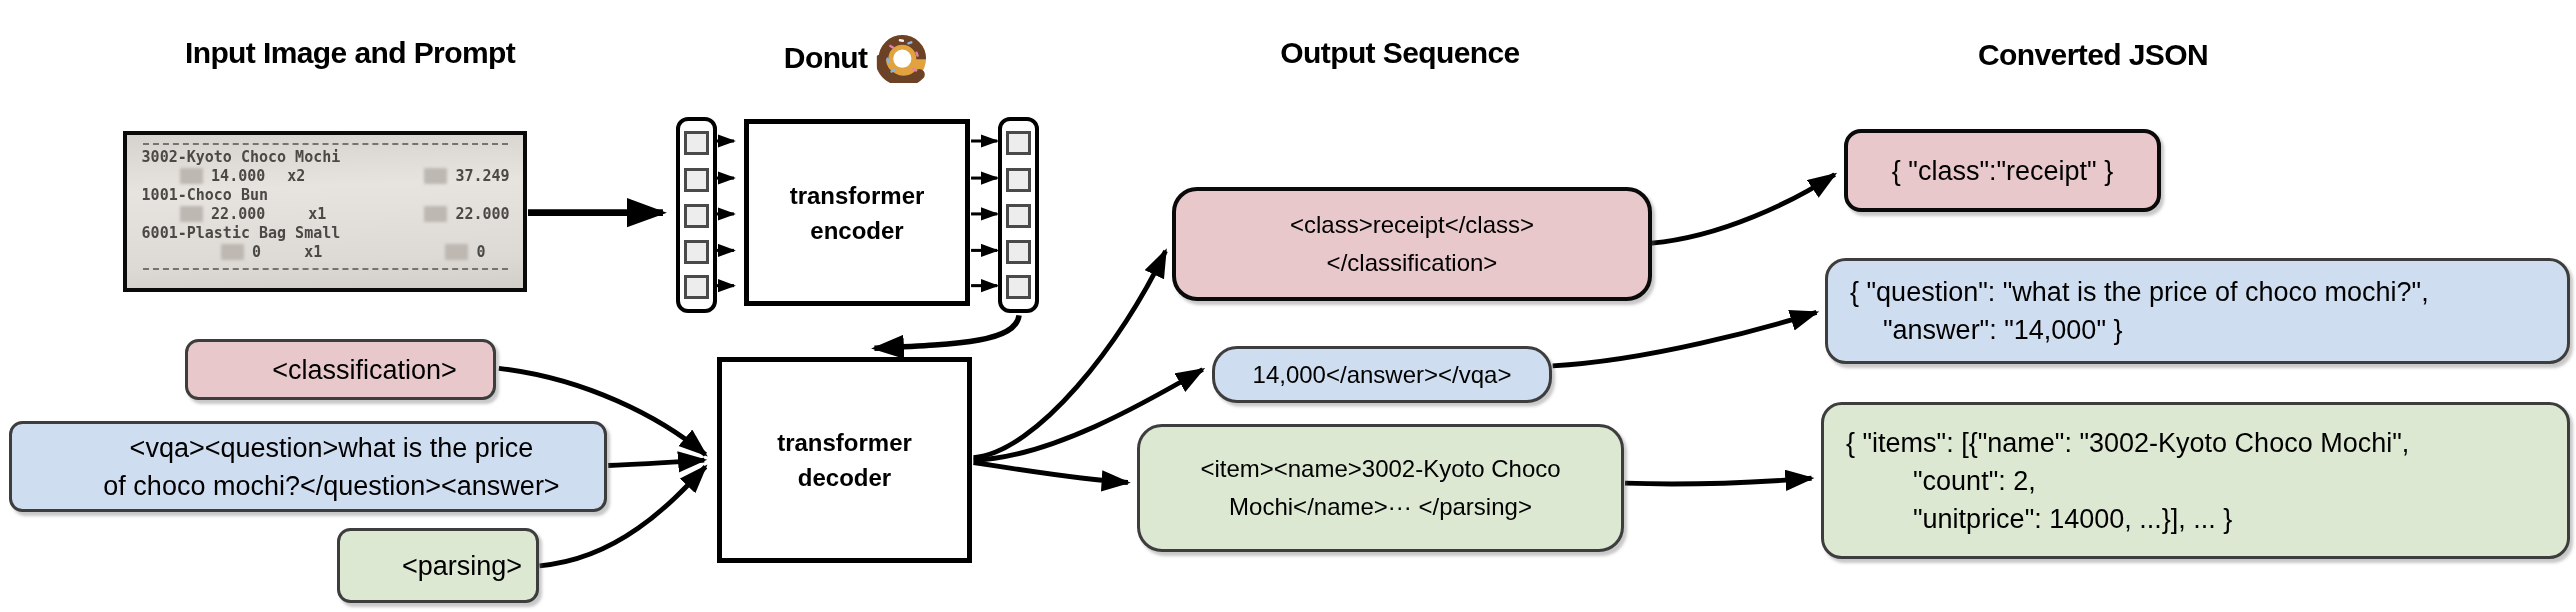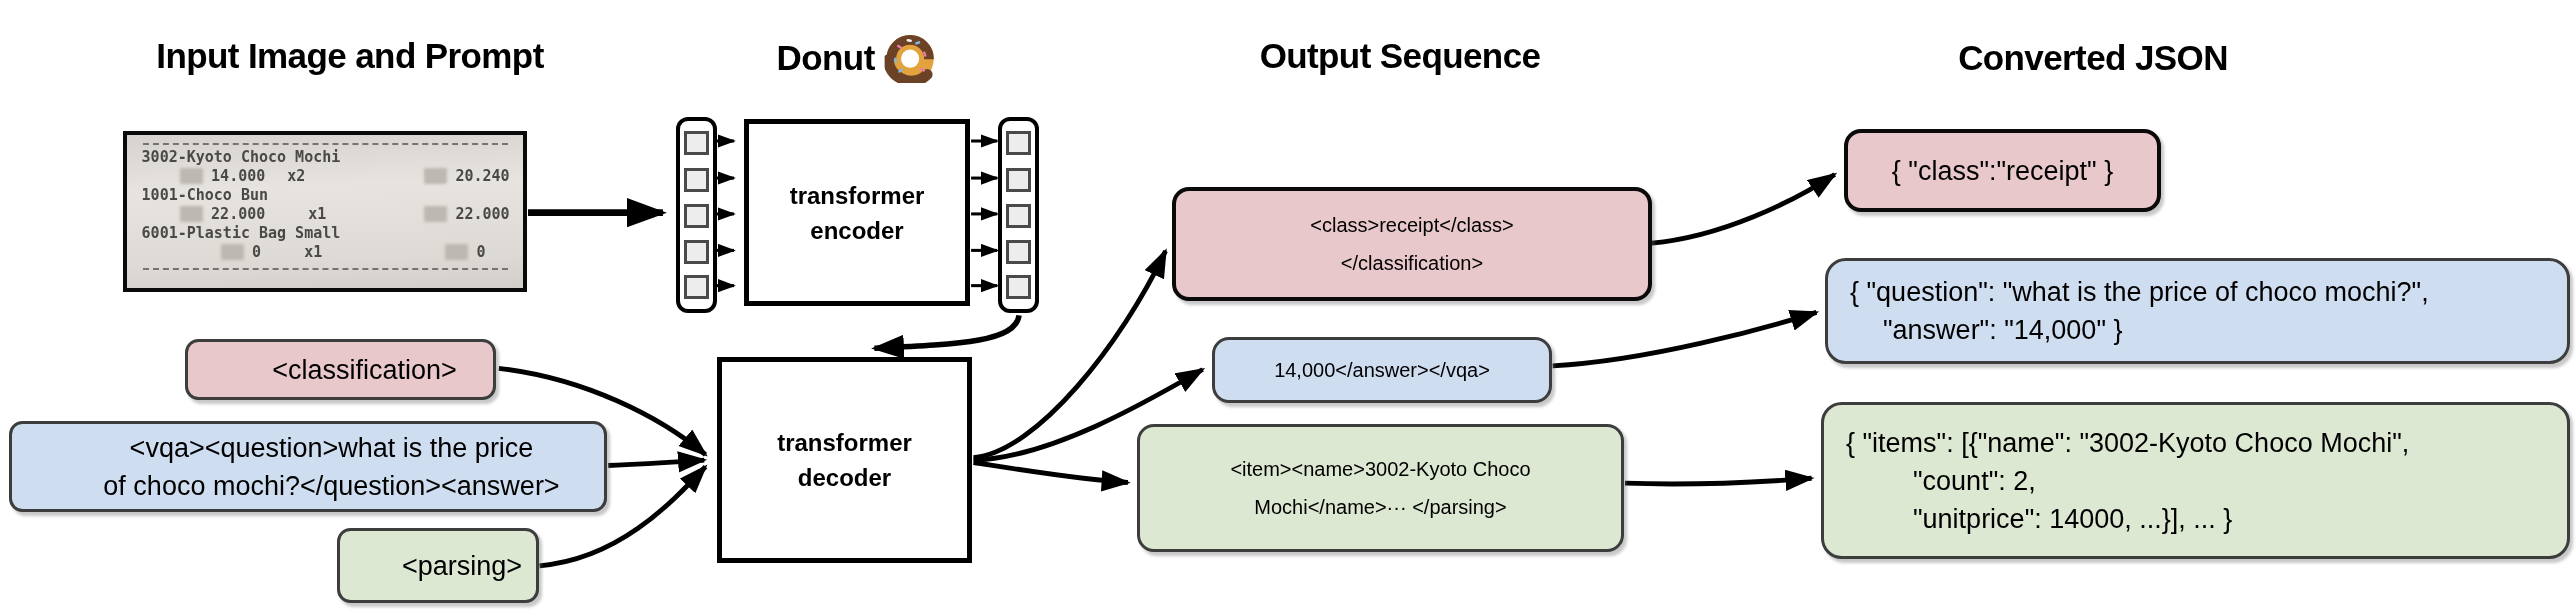--- a/index.html
+++ b/index.html
@@ -1,32 +1,32 @@
 <!DOCTYPE html>
 <html style="--c-pink: #e8c8ca; --c-blue: #cfddf0; --c-green: #dce8d2;font-size:9.7px"><head>
 <meta charset="utf-8">
 <style>
   html,body{margin:0;padding:0;background:#ffffff;}
   #canvas{position:relative;width:2576px;height:612px;background:#ffffff;overflow:hidden;
           font-family:"Liberation Sans",sans-serif;}
-  .hdr{position:absolute;transform:translateX(-50%);font-weight:bold;font-size:35px;
+  .hdr{position:absolute;transform:translateX(-50%);font-weight:bold;font-size:30px;
        line-height:1;color:#000;white-space:nowrap;letter-spacing:-0.6px;}
   .hdr-row{display:flex;align-items:center;gap:9.7px;}
   
   #arrows{position:absolute;left:0;top:0;z-index:1;}
   .box{position:absolute;z-index:2;box-sizing:border-box;display:flex;flex-direction:column;
        justify-content:center;align-items:center;text-align:center;color:#000;}
   .shadow{box-shadow:3px 3.6px 3px rgba(110,110,110,.38);}
   .fill-pink{background:var(--c-pink);}
   .fill-blue{background:var(--c-blue);}
   .fill-green{background:var(--c-green);align-items:center;}
   .b-gray{border:3.6px solid #3d3d3d;}
   .b-black{border:4.9px solid #0a0a0a;}
   .r22{border-radius:13.4px;padding-left:48px;} .r28{border-radius:17px;} .r34{border-radius:20.7px;}
-  .t44{font-size:27px;line-height:38px;} .t46{font-size:20px;line-height:38px;}
+  .t44{font-size:27px;line-height:38px;} .t46{font-size:24px;line-height:38px;border-radius:25px;}
   .mono{font-family:"DejaVu Sans Mono",monospace;}
   
   .block{position:absolute;z-index:2;box-sizing:border-box;background:#fff;border:5.5px solid #000;
          display:flex;flex-direction:column;justify-content:center;align-items:center;
          font-weight:bold;font-size:24px;line-height:35px;}
   .strip{position:absolute;z-index:2;box-sizing:border-box;background:#fff;border:4.9px solid #000;
          border-radius:12px;}
   .sq{position:absolute;box-sizing:border-box;width:25.5px;height:24px;background:#ededed;border:3px solid #4a4a4a;}
   
   #receipt{position:absolute;left:123px;top:131px;width:404px;height:161px;z-index:2;box-sizing:border-box;
@@ -119,21 +119,21 @@
   <div class="hdr" style="left:1400px;top:38px;">Output Sequence</div>
 
   <div class="hdr" style="left:2093px;top:40px;">Converted JSON</div>
 
   <div id="receipt" class="mono">
     <div class="rrule"></div>
     <div class="rline">3002-Kyoto Choco Mochi</div>
     <div class="rline rprice">
       <span class="redact"></span><span>14.000</span><span style="padding-left:22px;">x2</span>
       <span class="rspacer"></span>
-      <span class="redact"></span><span>20.240</span>
+      <span class="redact"></span><span>37.249</span>
     </div>
     <div class="rline">1001-Choco Bun</div>
     <div class="rline rprice">
       <span class="redact"></span><span>22.000</span><span style="padding-left:43px;">x1</span>
       <span class="rspacer"></span>
       <span class="redact"></span><span>22.000</span>
     </div>
     <div class="rline">6001-Plastic Bag Small</div>
     <div class="rline rprice" style="padding-left:79px;">
       <span class="redact"></span><span>0</span><span style="padding-left:43px;">x1</span>
@@ -180,21 +180,21 @@
 
   <div class="box fill-green b-gray r22 shadow t44" style="left:337px;top:528px;width:202px;height:75px;border-width:3px;">
     <div>&lt;parsing&gt;</div>
   </div>
 
   <div class="box fill-pink b-black r28 shadow t46" style="left:1172px;top:187px;width:480px;height:114px;">
     <div>&lt;class&gt;receipt&lt;/class&gt;</div>
     <div>&lt;/classification&gt;</div>
   </div>
 
-  <div class="box fill-blue b-gray r28 shadow t46" style="left:1212px;top:337px;width:340px;height:66px;justify-content:center;">
+  <div class="box fill-blue b-gray r28 shadow t46" style="left:1212px;top:346px;width:340px;height:57px;justify-content:center;">
     <div>14,000&lt;/answer&gt;&lt;/vqa&gt;</div>
   </div>
 
   <div class="box fill-green b-gray r28 shadow t46" style="left:1137px;top:424px;width:487px;height:128px;">
     <div>&lt;item&gt;&lt;name&gt;3002-Kyoto Choco</div>
     <div>Mochi&lt;/name&gt;··· &lt;/parsing&gt;</div>
   </div>
 
   <div class="box fill-pink b-black r28 shadow t44" style="left:1844px;top:129px;width:317px;height:83px;">
     <div>{ "class":"receipt" }</div>

